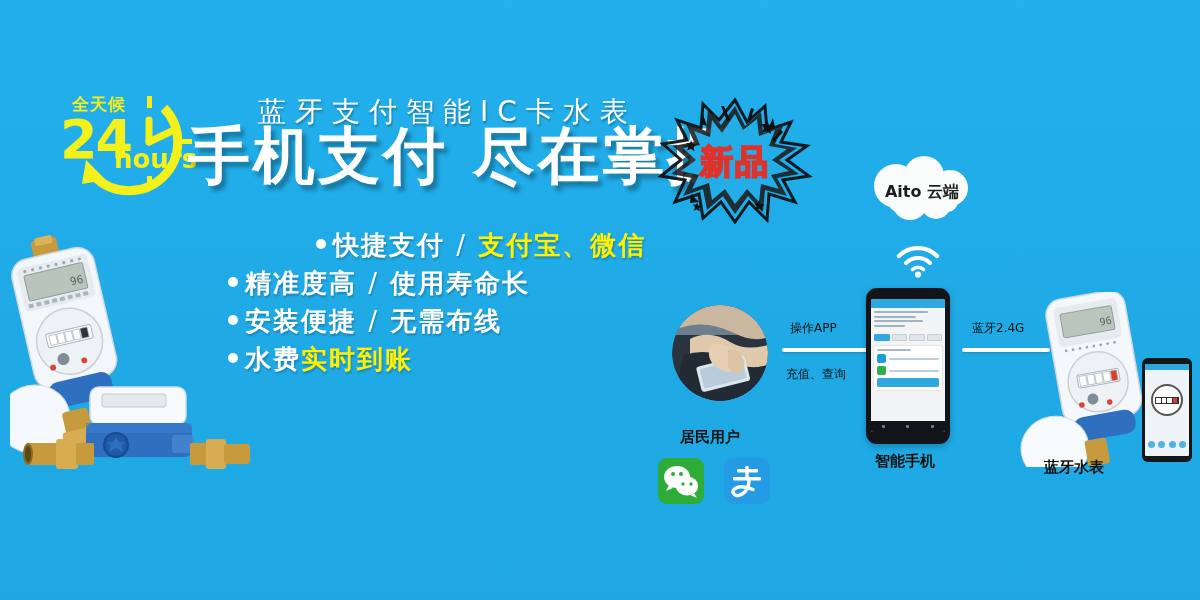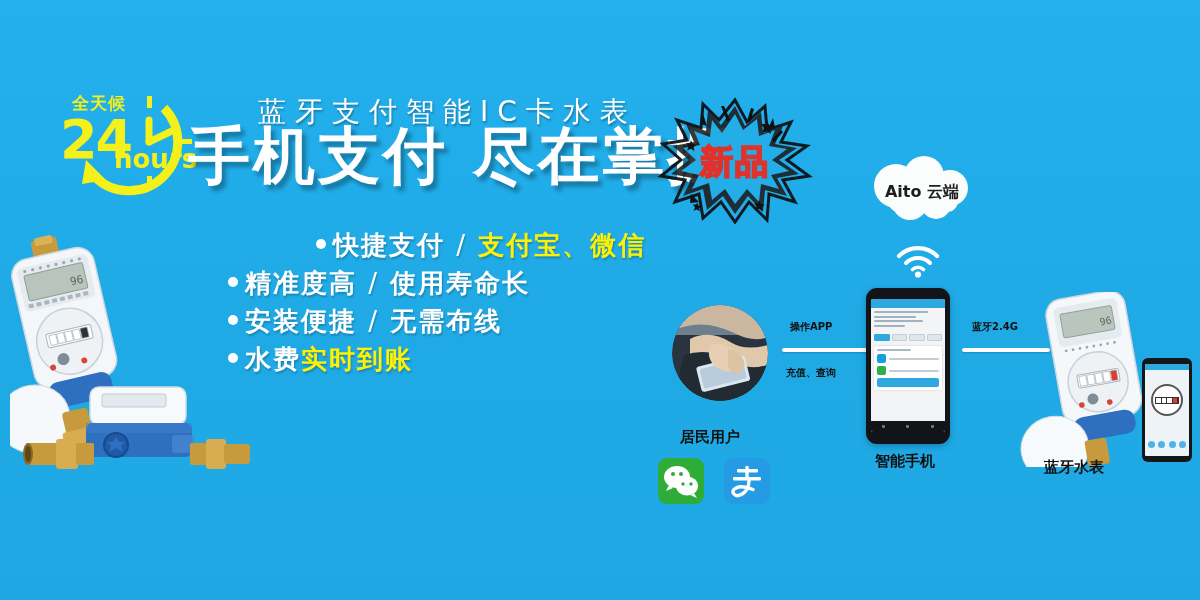--- a/index.html
+++ b/index.html
@@ -14,21 +14,21 @@
     background:linear-gradient(180deg,#23b0ec 0%,#1faae6 55%,#1ea7e3 100%);
     overflow:hidden;
   }
 
   
   #badge24 { position:absolute; left:52px; top:84px; width:142px; height:112px; }
   #badge24 svg { position:absolute; left:0; top:0; }
   .b24-allweather {
     position:absolute; left:20px; top:12px; width:80px;
     color:#f3f01a; font-size:17px; font-weight:bold; letter-spacing:1px;
-    font-family:Liberation Mono, monospace; line-height:1;
+    font-family:Liberation Sans, sans-serif; line-height:1;
   }
   .b24-num {
     position:absolute; left:8px; top:29px;
     color:#f3f01a; font-size:54px; font-weight:bold; line-height:1;
     font-family:"DejaVu Sans",sans-serif; letter-spacing:-2px;
   }
   .b24-hours {
     position:absolute; left:62px; top:62px;
     color:#f3f01a; font-size:26px; font-weight:bold; line-height:1;
     font-family:"DejaVu Sans",sans-serif;
@@ -96,21 +96,21 @@
   }
   .dlabel {
     position:absolute; color:#111111; font-size:15px; font-weight:bold;
     font-family:"DejaVu Sans",sans-serif; white-space:nowrap;
   }
   #label-user { left:680px; top:428px; }
   #label-phone { left:875px; top:452px; }
   #label-meter { left:1044px; top:458px; }
 
   .conn-label {
-    position:absolute; color:#111111; font-size:10px; font-weight:bold;
+    position:absolute; color:#111111; font-size:12px; font-weight:normal;
     font-family:"DejaVu Sans",sans-serif; white-space:nowrap;
   }
   #conn1a { left:790px; top:320px; }
   #conn1b { left:786px; top:366px; }
   #conn2a { left:972px; top:320px; }
   .conn-line {
     position:absolute; height:4px; background:#ffffff; border-radius:2px;
     box-shadow:0 1px 2px rgba(0,0,0,.18);
   }
   #line1 { left:782px; top:348px; width:100px; }

